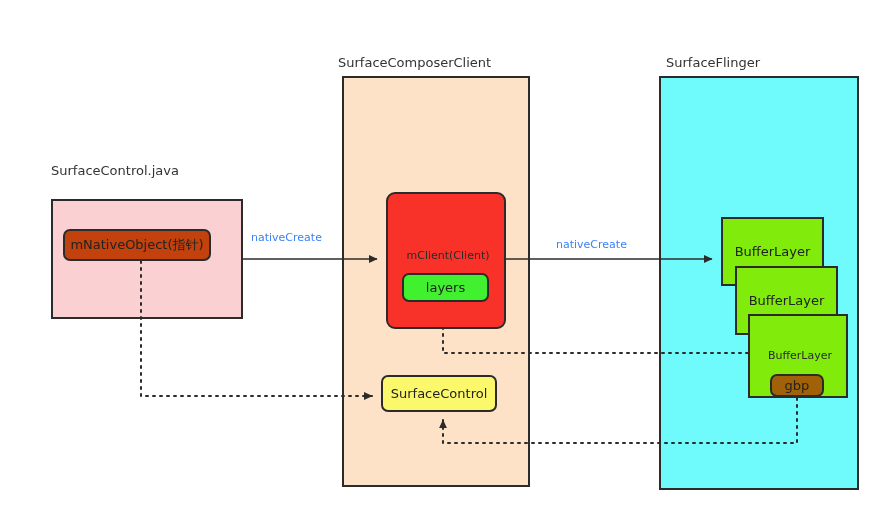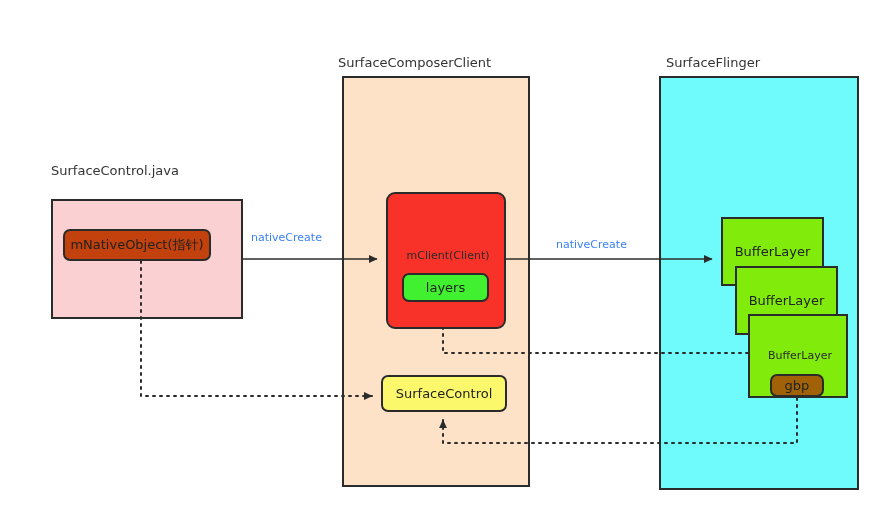--- a/index.html
+++ b/index.html
@@ -123,21 +123,21 @@
   </div>
 
   <div class="node rounded-lg" style="left:386px; top:192px; width:120px; height:137px; background:#f93229; display:block;">
     <div class="redbox-text" style="left:0; top:55px; width:120px; text-align:center;">mClient(Client)</div>
   </div>
 
   <div class="node rounded" style="left:402px; top:273px; width:87px; height:29px; background:#41f130;">
     <span>layers</span>
   </div>
 
-  <div class="node rounded" style="left:381px; top:375px; width:126px; height:37px; background:#fcf86b;">
+  <div class="node rounded" style="left:381px; top:375px; width:116px; height:37px; background:#fcf86b;">
     <span>SurfaceControl</span>
   </div>
 
   <div class="node" style="left:721px; top:217px; width:103px; height:69px; background:#81ec0b; z-index:3;">
     <span>BufferLayer</span>
   </div>
 
   <div class="node" style="left:735px; top:266px; width:103px; height:69px; background:#81ec0b; z-index:4;">
     <span>BufferLayer</span>
   </div>

